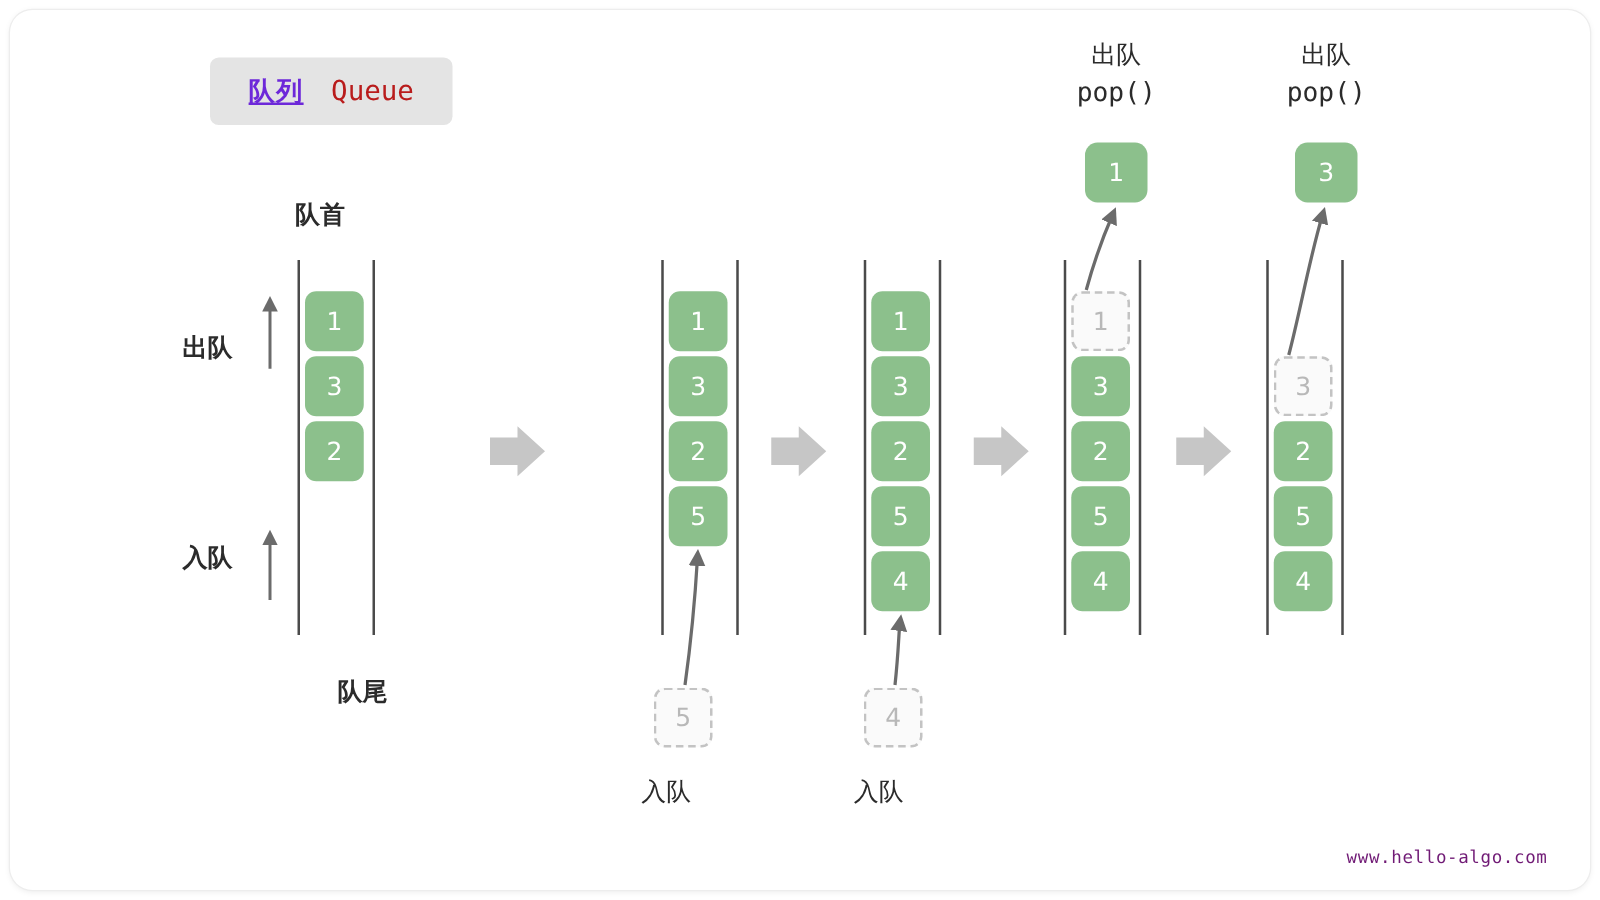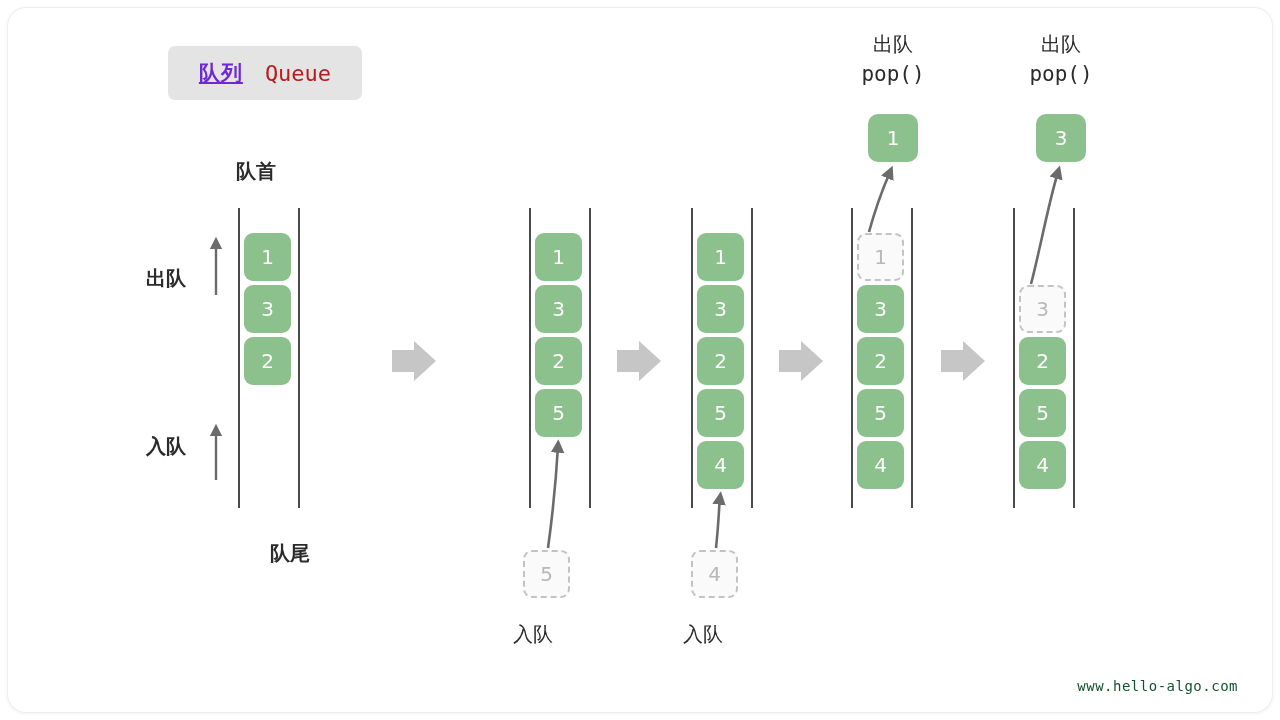--- a/index.html
+++ b/index.html
@@ -119,21 +119,21 @@
     color: #2b2b2b;
   }
   .op-code .num { color: #3f9e53; font-weight: bold; }
 
   .watermark {
     position: absolute;
     right: 42px;
     bottom: 26px;
     font-family: "DejaVu Sans Mono", monospace;
     font-size: 14px;
-    color: #14532d;
+    color: #701a75;
     letter-spacing: 0.5px;
   }
 
   svg.overlay {
     position: absolute;
     left: 0; top: 0;
     width: 1280px;
     height: 720px;
     pointer-events: none;
   }

